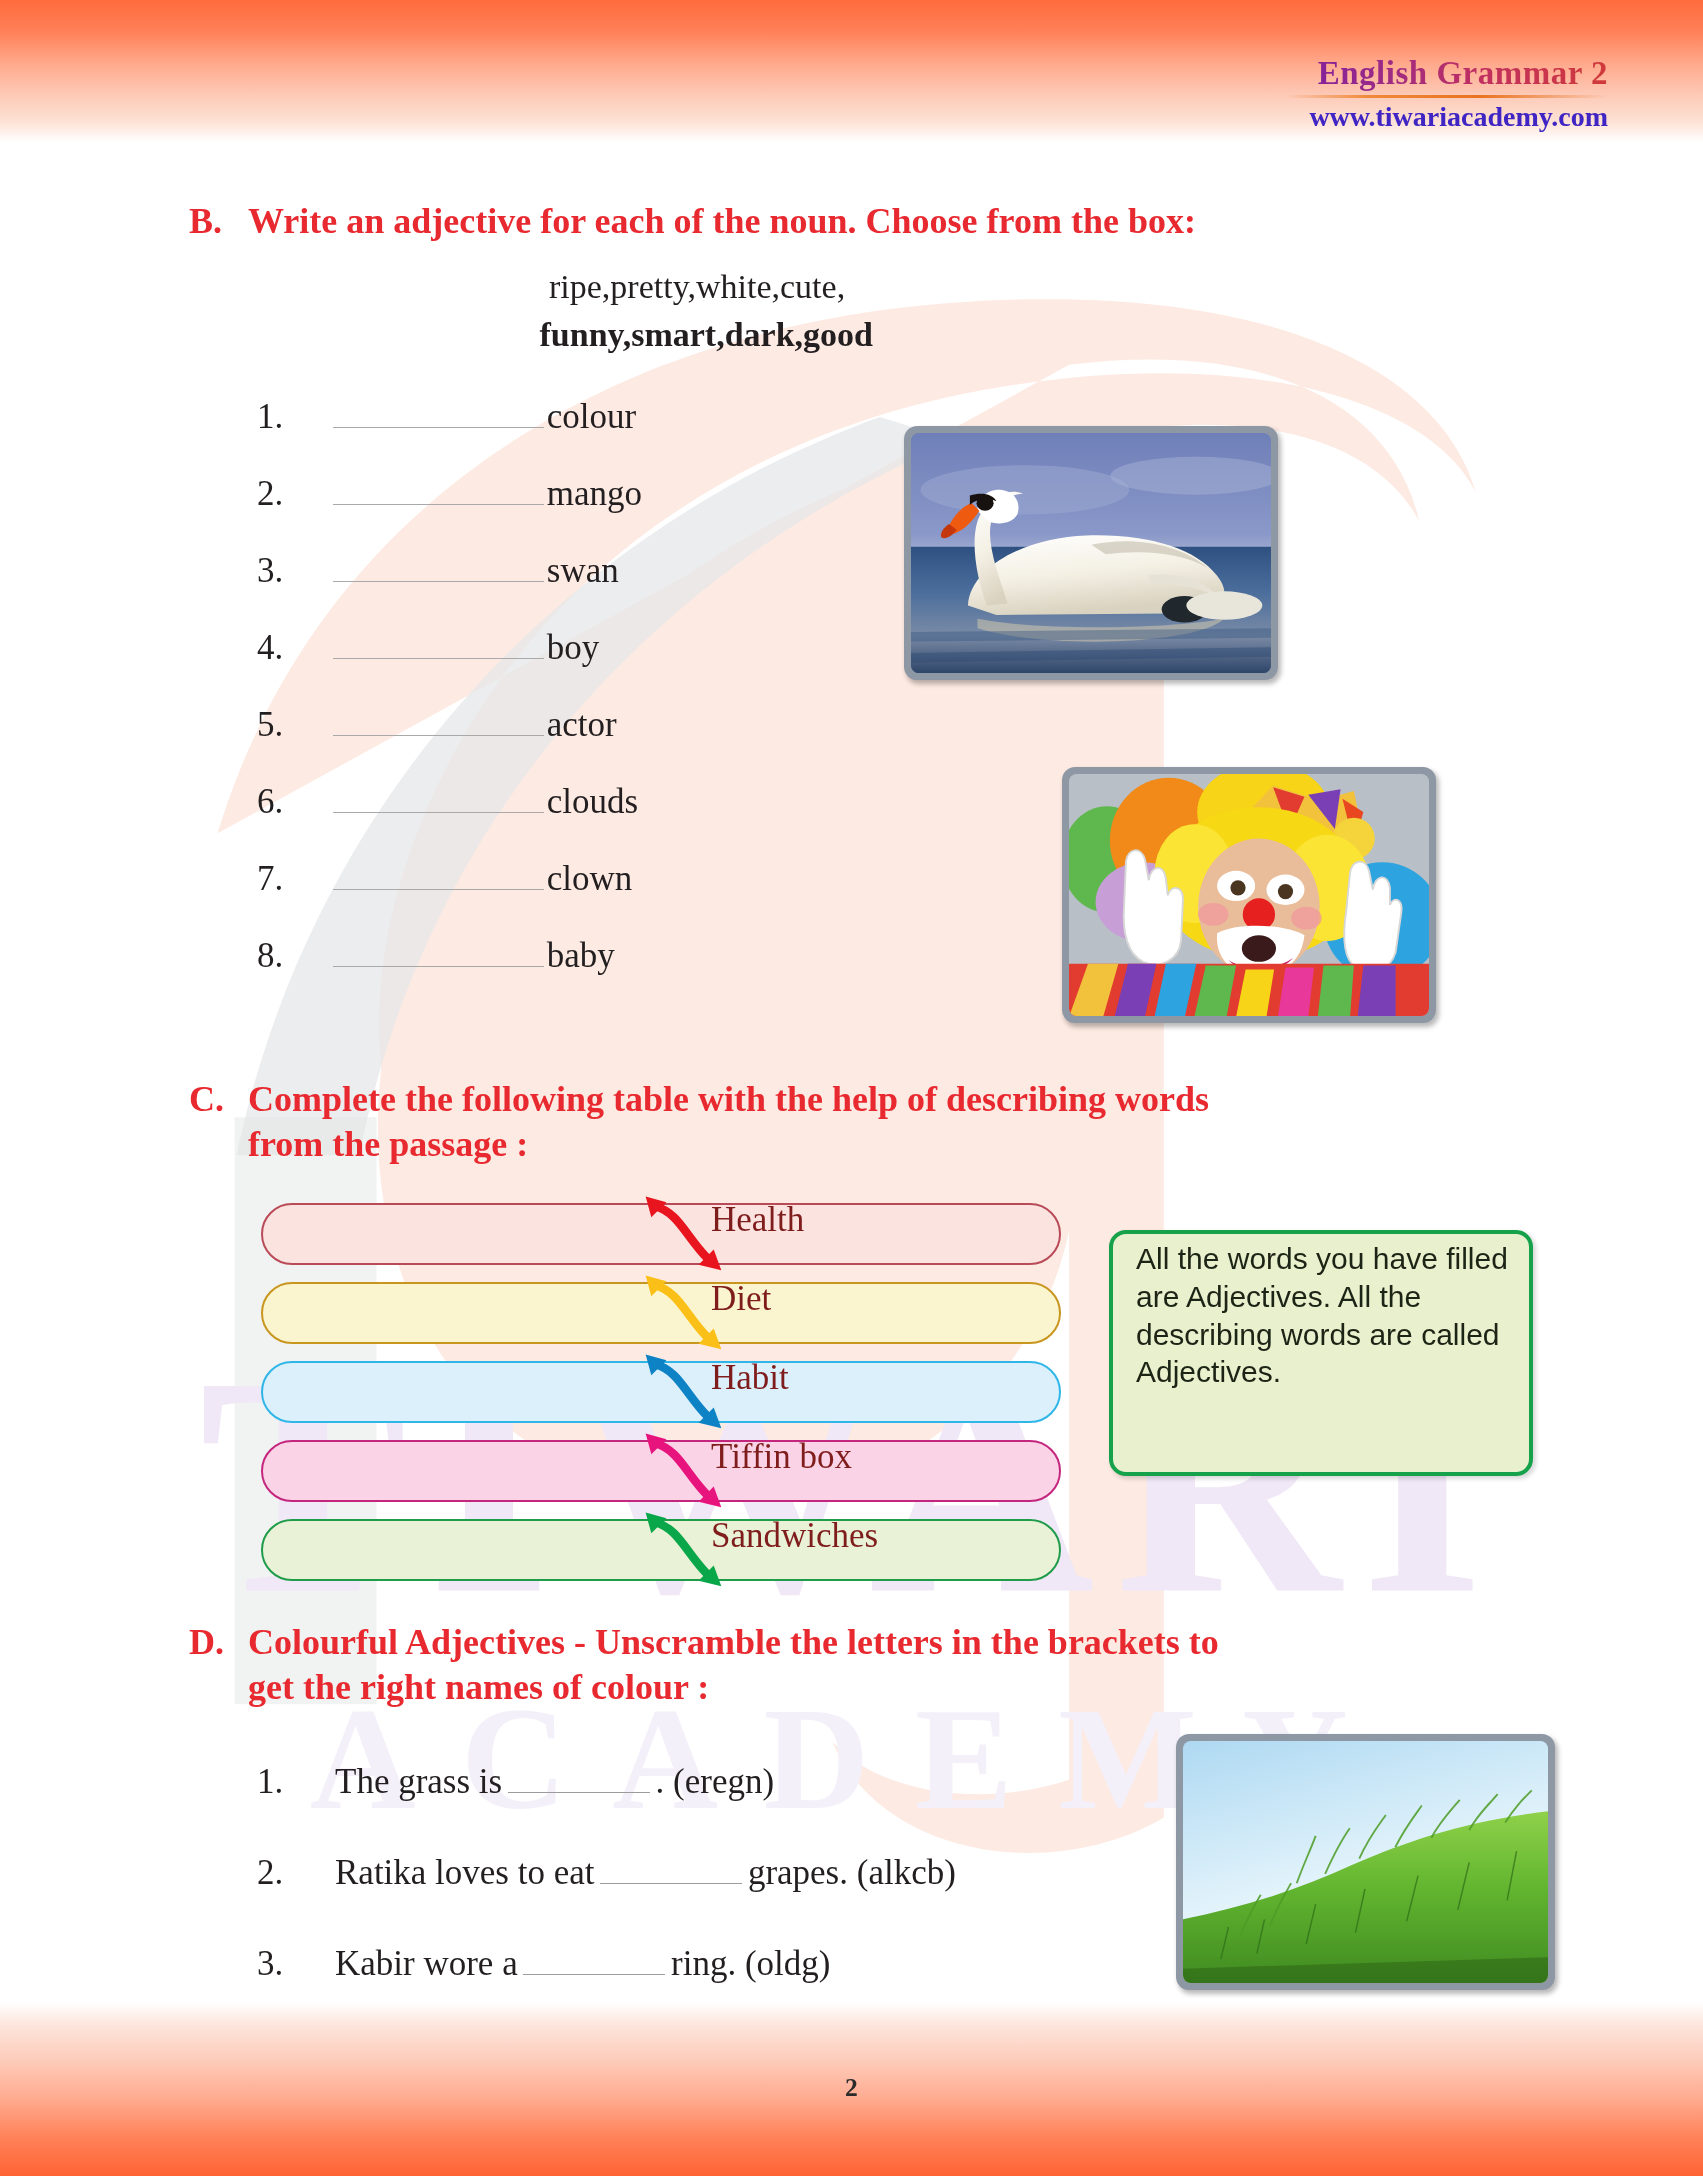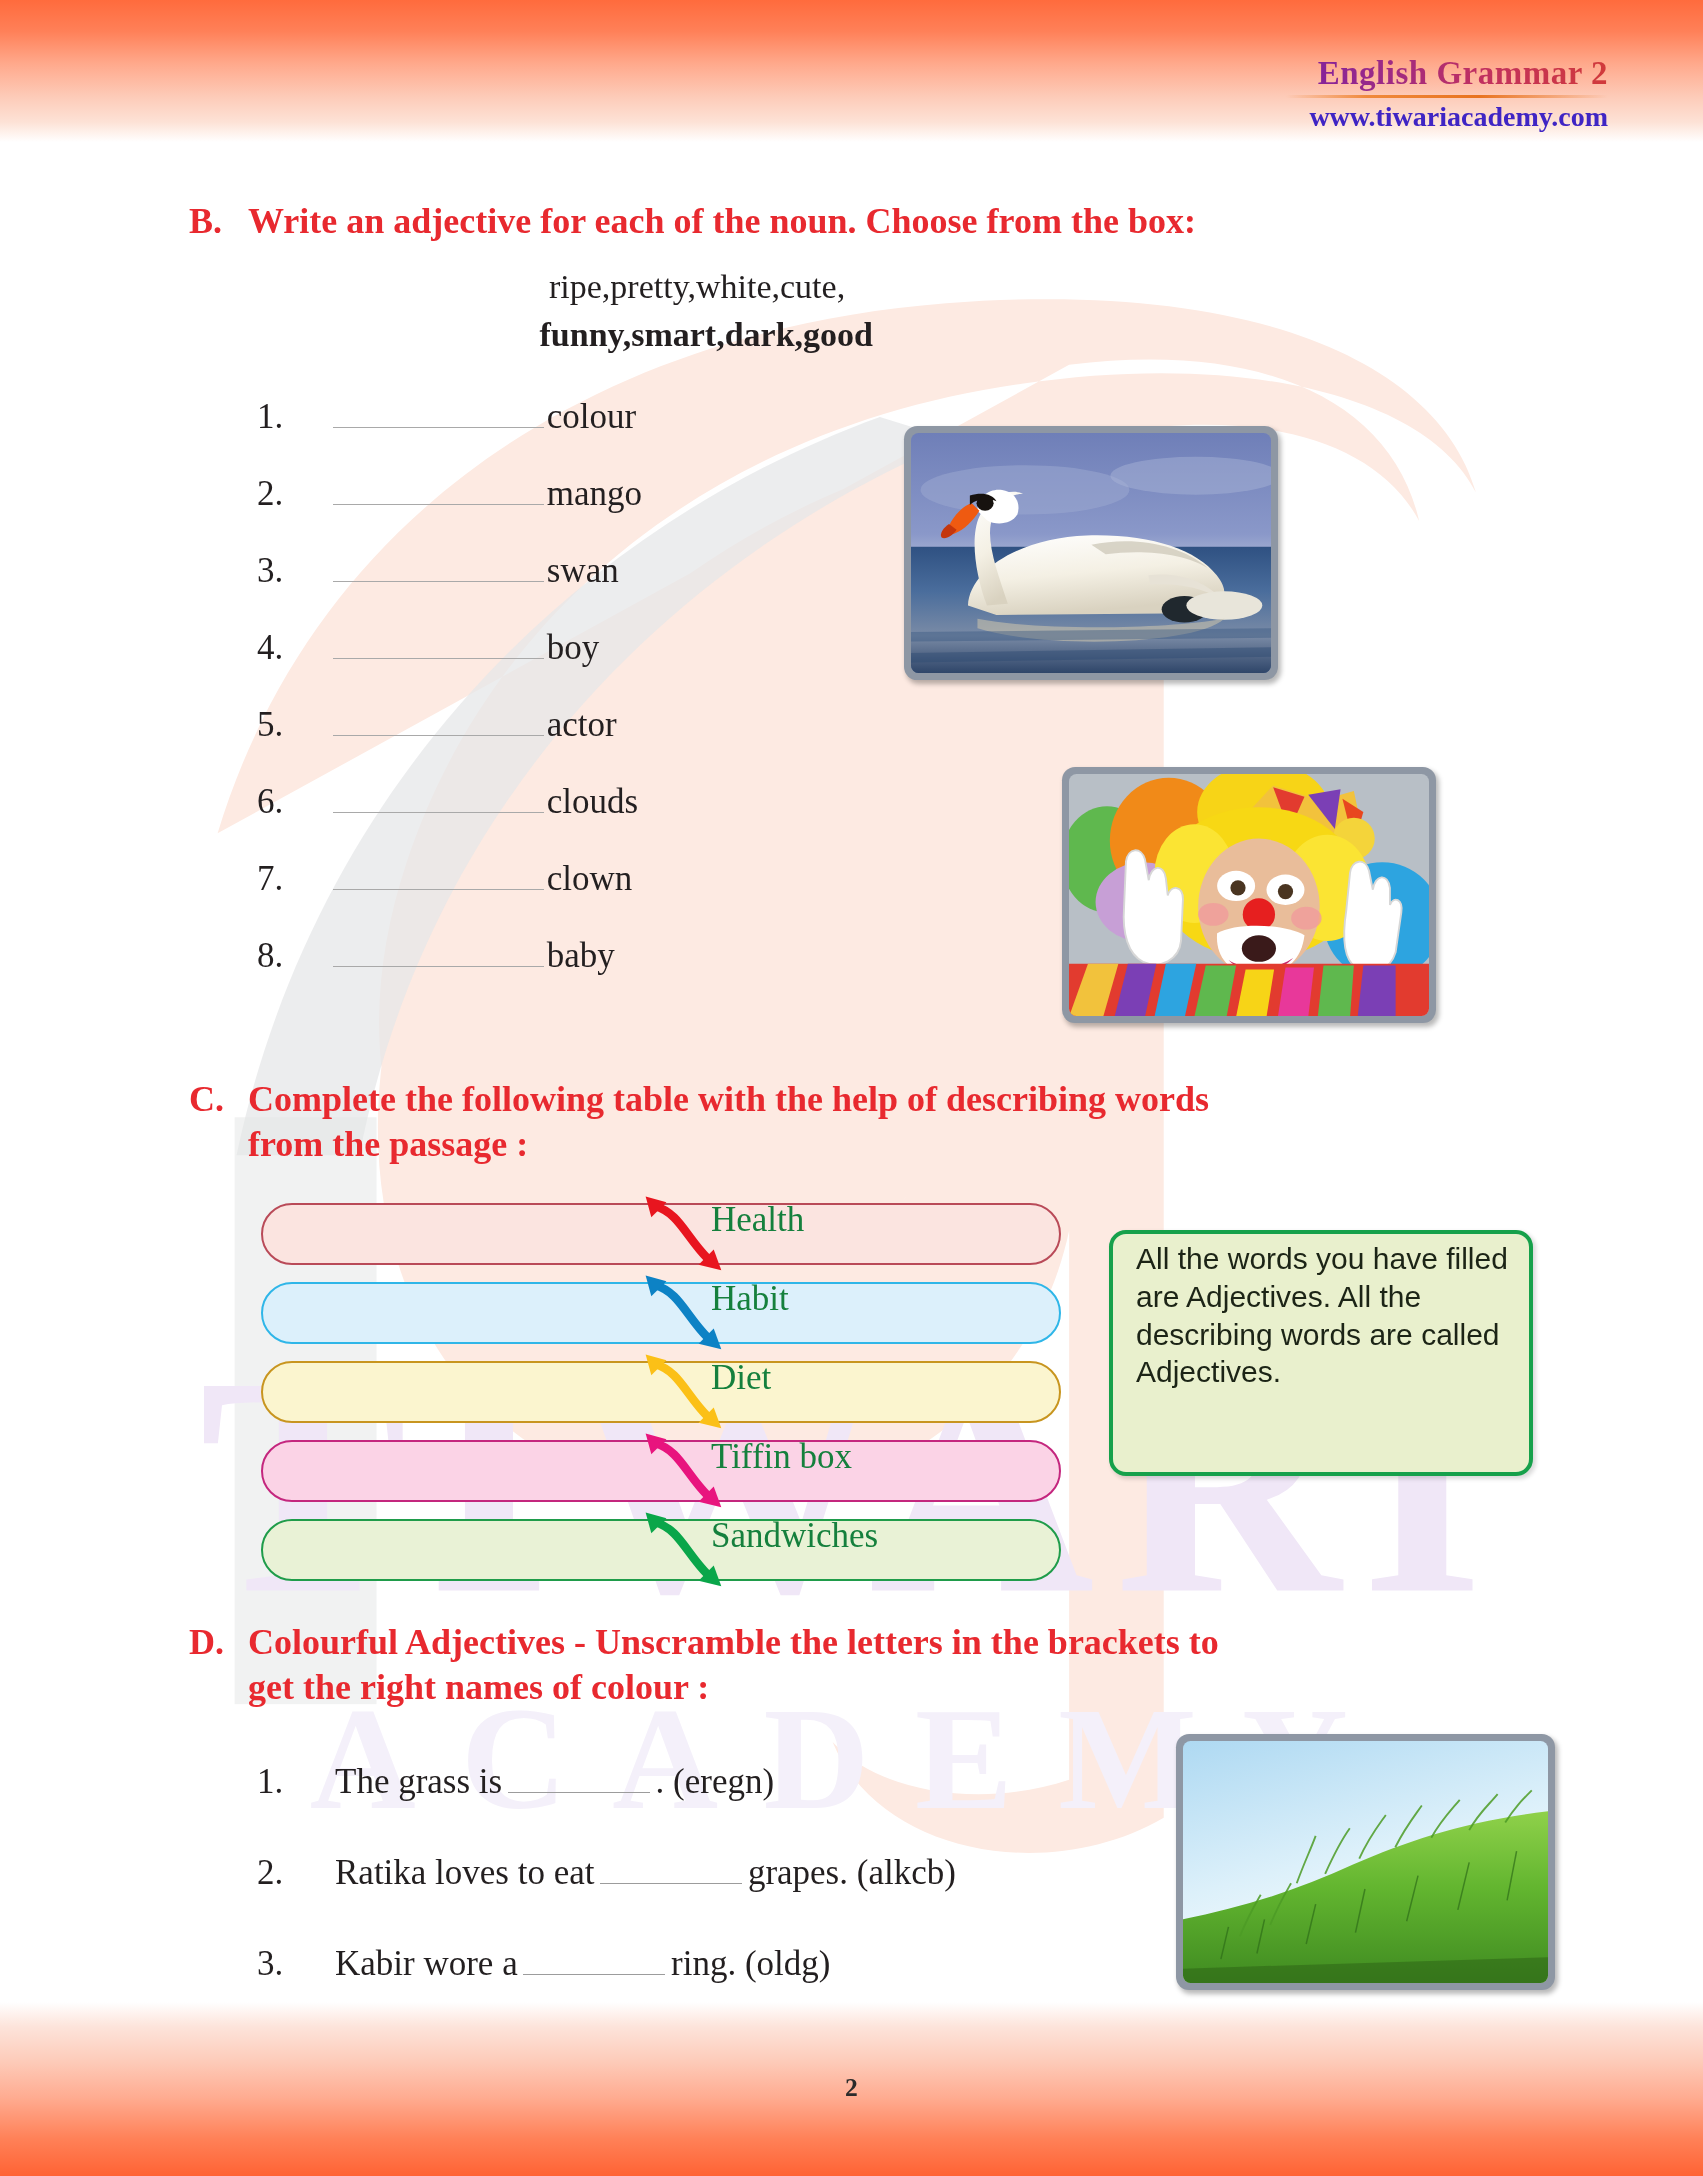--- a/index.html
+++ b/index.html
@@ -185,21 +185,21 @@
     border-radius: 38px;
     border: 2.4px solid #000;
     box-sizing: border-box;
     display: flex;
     align-items: center;
   }
   .pill-label {
     position: absolute;
     left: 450px;
     font-size: 35px;
-    color: #15803d;
+    color: #7f1d1d;
     font-family: "Liberation Serif", serif;
     white-space: nowrap;
   }
   .pill-arrow {
     position: absolute;
     left: 377px;
     top: -11.4px;
     width: 90px;
     height: 87px;
     z-index: 6;
@@ -527,37 +527,37 @@
       <div class="pill" id="pill-0" style="border-color: rgb(185, 74, 88); background: rgb(251, 228, 224);"></div>
       <svg class="pill-arrow" viewBox="0 0 95 92">
         <path id="arw-0" d="M18 18 C44 26 50 50 74 74" stroke-width="9" fill="none" stroke-linecap="round" stroke="#e8151f"></path>
         <polygon id="arh-0a" points="8,8 30,14 14,30" fill="#e8151f"></polygon>
         <polygon id="arh-0b" points="88,86 64,80 80,64" fill="#e8151f"></polygon>
       </svg>
       <span class="pill-label">Health</span>
     </div>
 
     <div class="pill-wrap">
+      <div class="pill" id="pill-1" style="border-color: rgb(200, 149, 31); background: rgb(251, 245, 207);"></div>
+      <svg class="pill-arrow" viewBox="0 0 95 92">
+        <path id="arw-1" d="M18 18 C44 26 50 50 74 74" stroke-width="9" fill="none" stroke-linecap="round" stroke="#fbc017"></path>
+        <polygon id="arh-1a" points="8,8 30,14 14,30" fill="#fbc017"></polygon>
+        <polygon id="arh-1b" points="88,86 64,80 80,64" fill="#fbc017"></polygon>
+      </svg>
+      <span class="pill-label">Diet</span>
+    </div>
+
+    <div class="pill-wrap">
       <div class="pill" id="pill-2" style="border-color: rgb(47, 182, 232); background: rgb(220, 240, 251);"></div>
       <svg class="pill-arrow" viewBox="0 0 95 92">
         <path id="arw-2" d="M18 18 C44 26 50 50 74 74" stroke-width="9" fill="none" stroke-linecap="round" stroke="#0d82c5"></path>
         <polygon id="arh-2a" points="8,8 30,14 14,30" fill="#0d82c5"></polygon>
         <polygon id="arh-2b" points="88,86 64,80 80,64" fill="#0d82c5"></polygon>
       </svg>
       <span class="pill-label">Habit</span>
-    </div>
-
-    <div class="pill-wrap">
-      <div class="pill" id="pill-1" style="border-color: rgb(200, 149, 31); background: rgb(251, 245, 207);"></div>
-      <svg class="pill-arrow" viewBox="0 0 95 92">
-        <path id="arw-1" d="M18 18 C44 26 50 50 74 74" stroke-width="9" fill="none" stroke-linecap="round" stroke="#fbc017"></path>
-        <polygon id="arh-1a" points="8,8 30,14 14,30" fill="#fbc017"></polygon>
-        <polygon id="arh-1b" points="88,86 64,80 80,64" fill="#fbc017"></polygon>
-      </svg>
-      <span class="pill-label">Diet</span>
     </div>
 
     <div class="pill-wrap">
       <div class="pill" id="pill-3" style="border-color: rgb(196, 38, 126); background: rgb(251, 211, 230);"></div>
       <svg class="pill-arrow" viewBox="0 0 95 92">
         <path id="arw-3" d="M18 18 C44 26 50 50 74 74" stroke-width="9" fill="none" stroke-linecap="round" stroke="#e8147e"></path>
         <polygon id="arh-3a" points="8,8 30,14 14,30" fill="#e8147e"></polygon>
         <polygon id="arh-3b" points="88,86 64,80 80,64" fill="#e8147e"></polygon>
       </svg>
       <span class="pill-label">Tiffin box</span>

